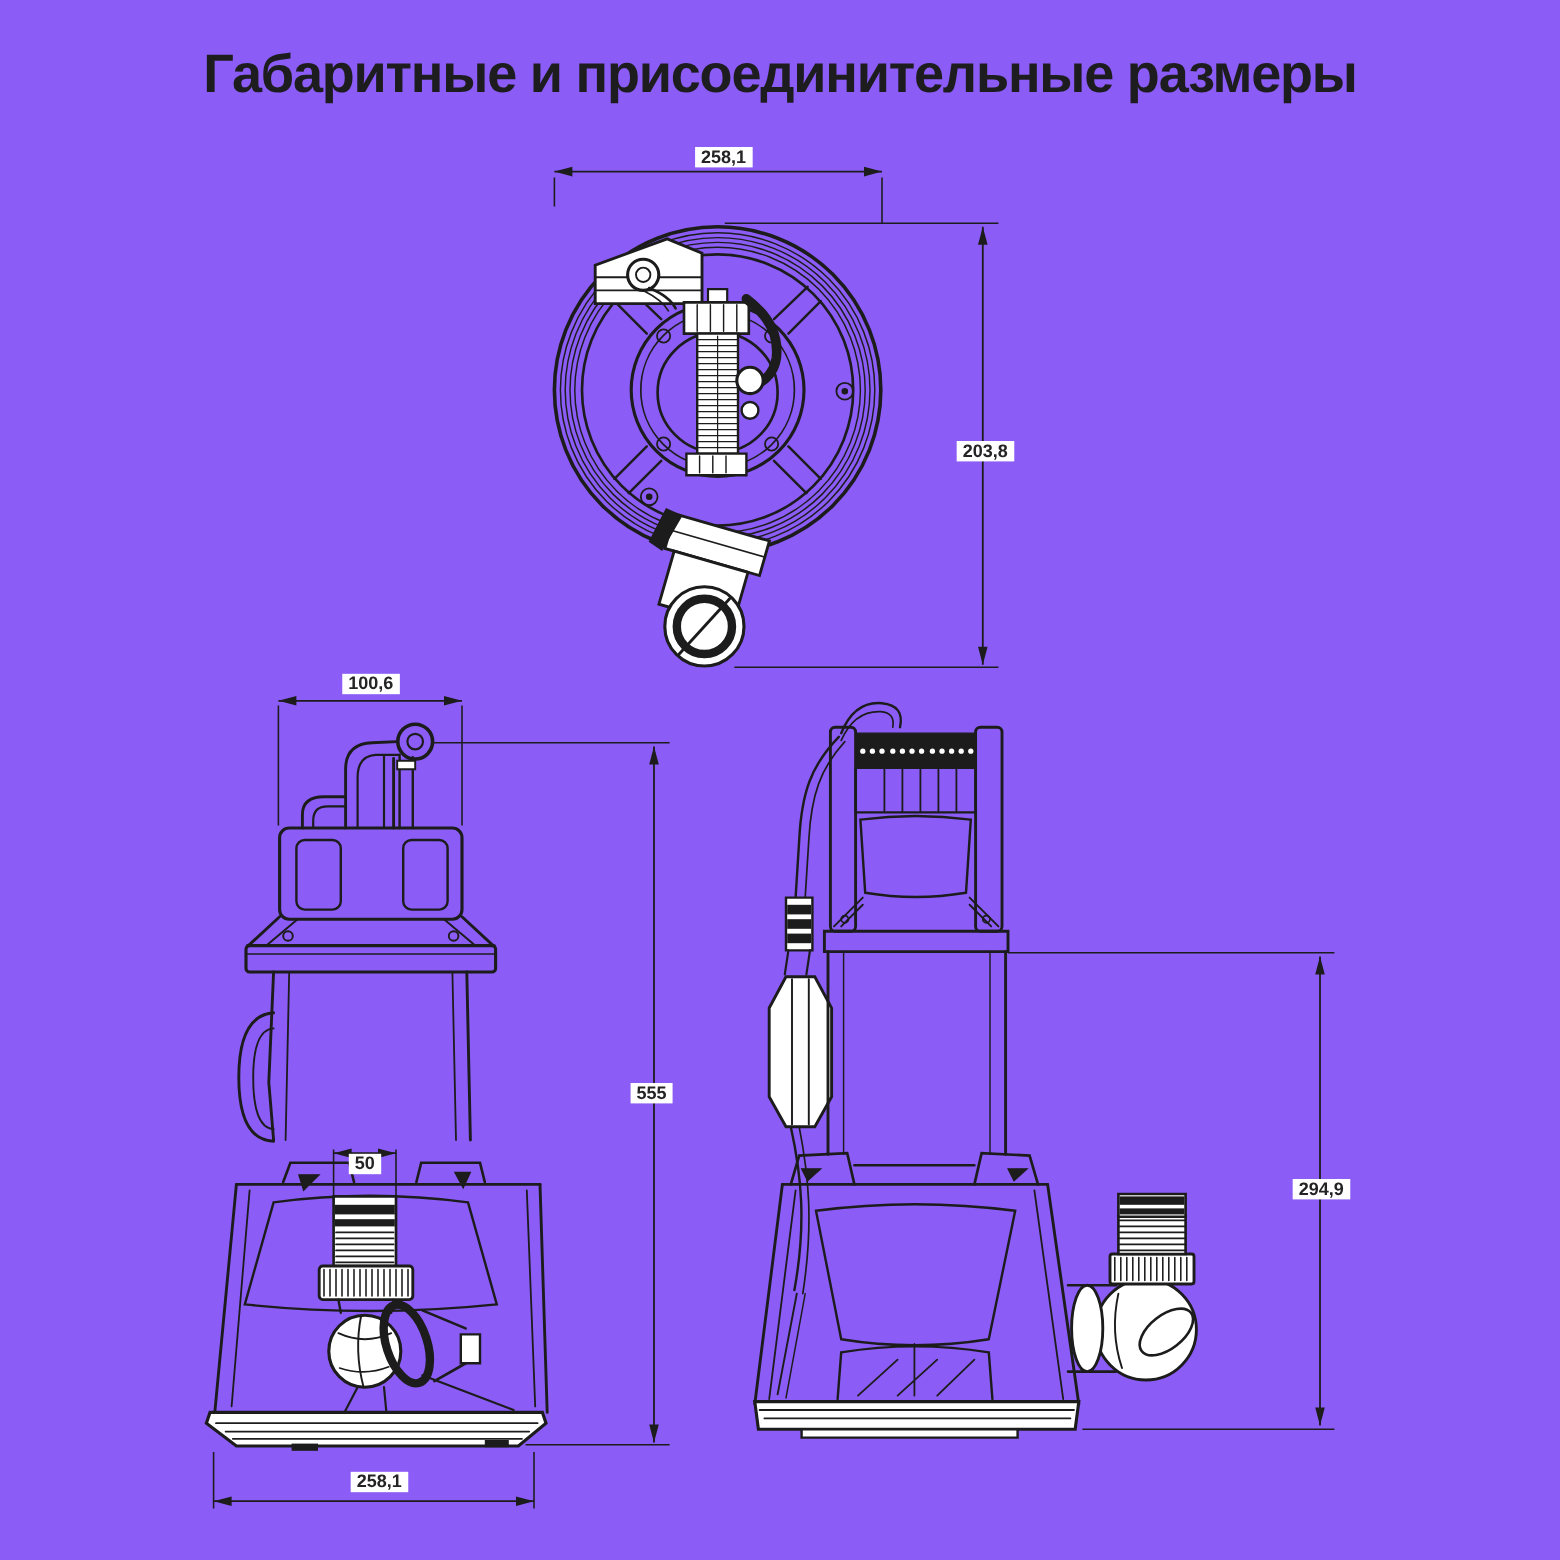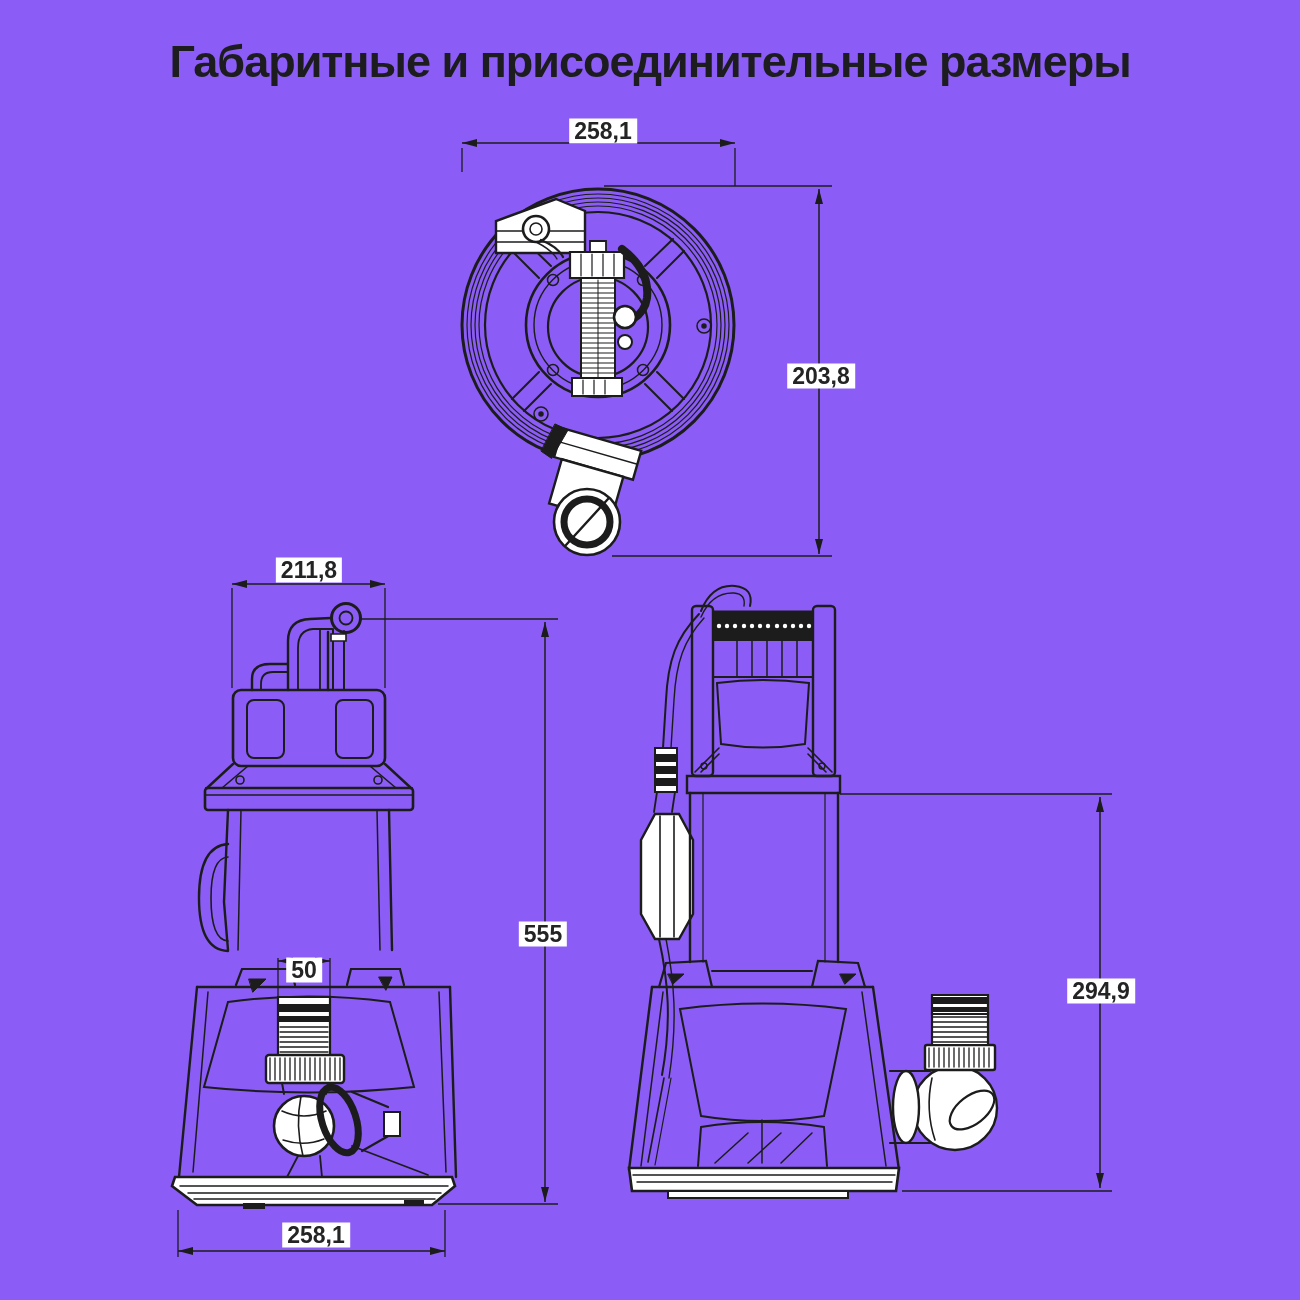--- a/index.html
+++ b/index.html
@@ -2,21 +2,21 @@
 <html><head>
 <meta charset="utf-8">
 <style>
   html,body{margin:0;padding:0;background:#ffffff;}
   #stage{position:relative;width:1300px;height:1300px;background:#8b5cf6;overflow:hidden;
          font-family:Liberation Sans, sans-serif;color:#1d1d1f;}
   #stage svg{position:absolute;left:0;top:0;}
   .title{position:absolute;left:0;right:0;top:36px;text-align:center;
          font-size:45px;font-weight:bold;letter-spacing:-1px;color:#1d1d1f;}
   .dim-label{position:absolute;transform:translate(-50%,-50%);
-         font-size:23px;font-weight:bold;color:#242424;background:#ffffff;
+         font-size:15px;font-weight:bold;color:#242424;background:#ffffff;
          padding:1px 5px;white-space:nowrap;line-height:1;}
   svg path, svg circle, svg rect, svg ellipse, svg line{vector-effect:non-scaling-stroke;}
 </style>
 </head>
 <body>
 
 <div id="stage">
 
   <svg width="1300" height="1300" viewBox="0 0 1300 1300">
     <defs>
@@ -270,18 +270,18 @@
       <path stroke-width="1.5" marker-start="url(#arw)" marker-end="url(#arw)" d="M278,961 H330"></path>
       <path stroke-width="1.5" marker-start="url(#arw)" marker-end="url(#arw)" d="M178,1251 H445"></path>
       <path stroke-width="1.5" marker-start="url(#arw)" marker-end="url(#arw)" d="M1100,797 V1188"></path>
     </g>
   </svg>
 
   <div class="title">Габаритные и присоединительные размеры</div>
 
   <div class="dim-label" style="left:603px;top:131px;">258,1</div>
   <div class="dim-label" style="left:821px;top:376px;">203,8</div>
-  <div class="dim-label" style="left:309px;top:570px;">211,8</div>
-  <div class="dim-label" style="left:543px;top:934px;text-align:center;">555</div>
+  <div class="dim-label" style="left:309px;top:570px;">100,6</div>
+  <div class="dim-label" style="left:543px;top:911px;text-align:center;">555</div>
   <div class="dim-label" style="left:304px;top:970px;">50</div>
   <div class="dim-label" style="left:316px;top:1235px;">258,1</div>
   <div class="dim-label" style="left:1101px;top:991px;">294,9</div>
 </div>
 
 </body></html>

